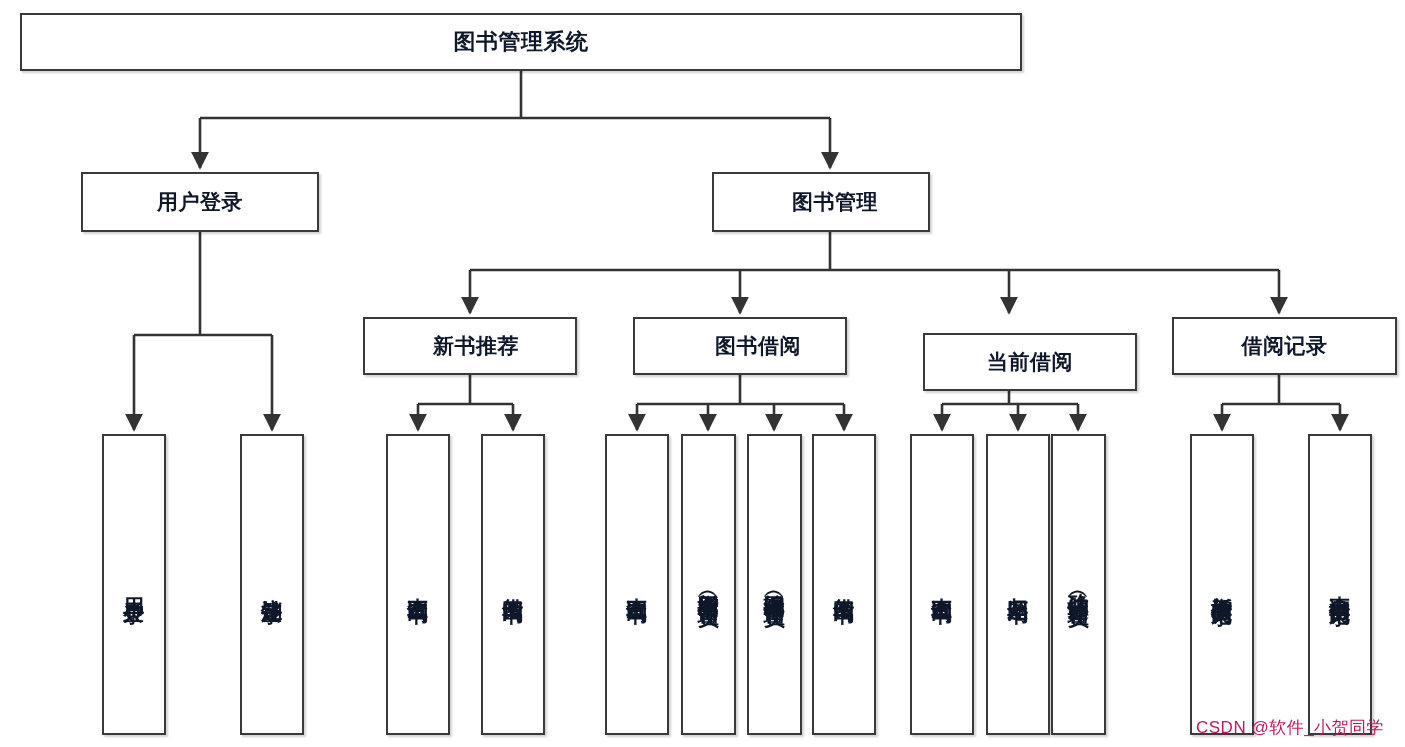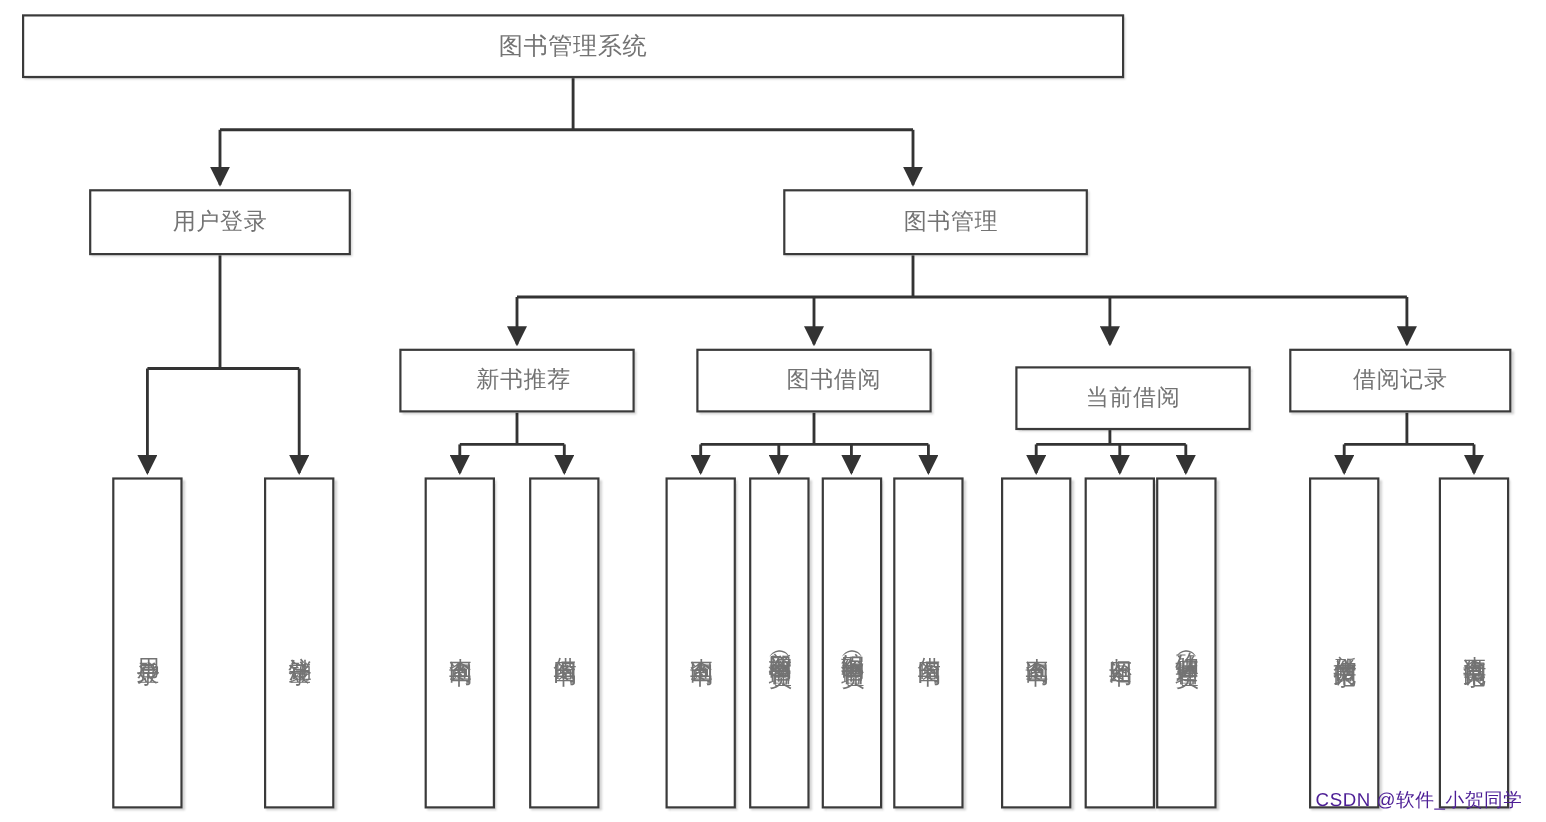--- a/index.html
+++ b/index.html
@@ -27,21 +27,22 @@
   }
   .node {
     position: absolute;
     box-sizing: border-box;
     background: #ffffff;
     border: 2px solid #3a3a3a;
     box-shadow: 2px 2px 2px rgba(0,0,0,0.18);
     display: flex;
     align-items: center;
     justify-content: center;
-    color: #737373;
+    color: #0f172a;
+    font-weight: bold;
   }
   .node .label {
     display: block;
     text-align: center;
     line-height: 1.18;
     letter-spacing: 0.5px;
   }
   .node.horiz .label {
     writing-mode: horizontal-tb;
     font-size: 21px;
@@ -58,21 +59,21 @@
     writing-mode: vertical-rl;
     text-orientation: upright;
     font-size: 21px;
     line-height: 1.12;
     letter-spacing: 2px;
     max-height: 280px;
   }
   .watermark {
     position: absolute;
     font-size: 17px;
-    color: #4c1d95;
+    color: #be185d;
     white-space: nowrap;
     letter-spacing: 0.5px;
     user-select: none;
   }
 </style>
 </head>
 <body>
 
 <div id="canvas">
 
@@ -126,34 +127,34 @@
     </g>
   </svg>
 
   <div class="node horiz root" style="left:20px;top:13px;width:1002px;height:58px;">
     <span class="label">图书管理系统</span>
   </div>
 
   <div class="node horiz" style="left:81px;top:172px;width:238px;height:60px;">
     <span class="label">用户登录</span>
   </div>
-  <div class="node horiz" style="left:712px;top:172px;width:277px;height:60px;padding-left:28px;">
+  <div class="node horiz" style="left:712px;top:172px;width:218px;height:60px;padding-left:28px;">
     <span class="label">图书管理</span>
   </div>
 
   <div class="node horiz" style="left:363px;top:317px;width:214px;height:58px;padding-left:12px;">
     <span class="label">新书推荐</span>
   </div>
   <div class="node horiz" style="left:633px;top:317px;width:214px;height:58px;padding-left:36px;">
     <span class="label">图书借阅</span>
   </div>
   <div class="node horiz" style="left:902px;top:333px;width:214px;height:58px;margin-left:21px;">
     <span class="label">当前借阅</span>
   </div>
-  <div class="node horiz" style="left:1172px;top:317px;width:202px;height:58px;">
+  <div class="node horiz" style="left:1172px;top:317px;width:225px;height:58px;">
     <span class="label">借阅记录</span>
   </div>
 
   <div class="node vert" style="left:102px;top:434px;width:64px;height:301px;">
     <span class="label">用户登录</span>
   </div>
   <div class="node vert" style="left:240px;top:434px;width:64px;height:301px;">
     <span class="label">注销登录</span>
   </div>
 

